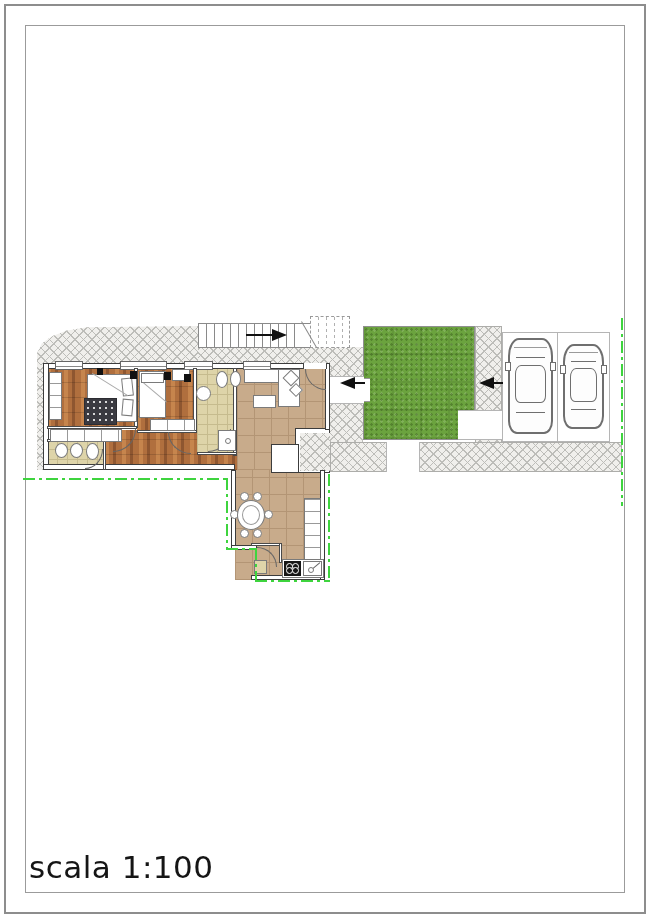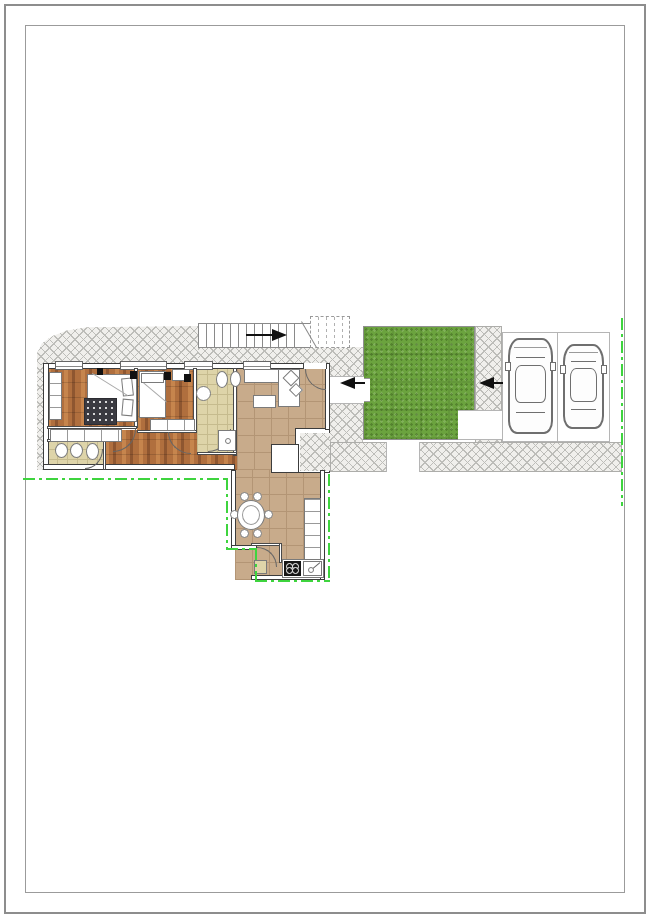--- a/index.html
+++ b/index.html
@@ -241,13 +241,14 @@
   <div class="a blk" style="left:494px;top:382px;width:9px;height:2px;"></div>
 
   <div class="a gh" style="left:23px;top:478px;width:204px;"></div>
   <div class="a gv" style="left:226px;top:478px;height:72px;"></div>
   <div class="a gh" style="left:226px;top:548px;width:31px;"></div>
   <div class="a gv" style="left:255px;top:548px;height:34px;"></div>
   <div class="a gh" style="left:255px;top:580px;width:75px;"></div>
   <div class="a gv" style="left:328px;top:474px;height:108px;"></div>
   <div class="a gv" style="left:621px;top:318px;height:188px;"></div>
 
+  <div class="a" id="scale-title">scala 1:100</div>
 </div>
 
 </body></html>

